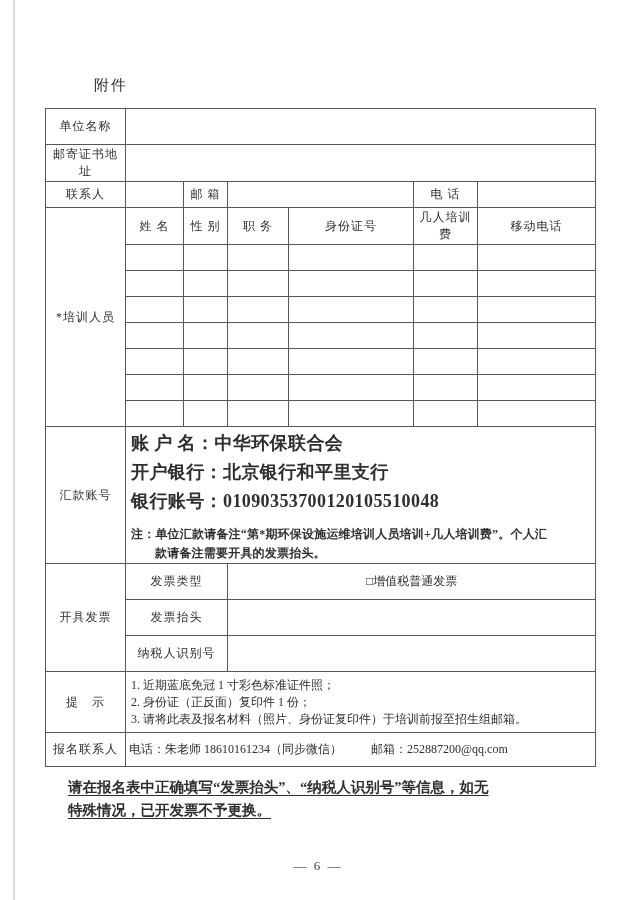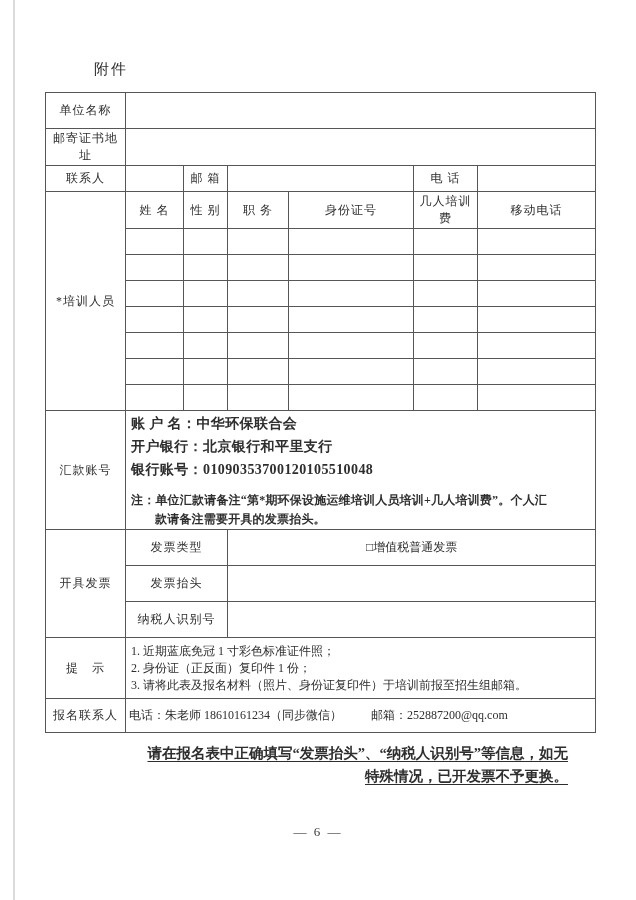--- a/index.html
+++ b/index.html
@@ -8,21 +8,21 @@
     background:#ffffff;
     position:relative;
     overflow:hidden;
     font-family:"Liberation Serif","DejaVu Serif",serif;
     color:#2e2e2e;
   }
   .scan-edge-left {
     position:absolute; left:13px; top:0; width:2px; height:100%;
     background:#bfbfbf; opacity:.55;
   }
-  .content { padding-top:60px; }
+  .content { padding-top:76px; }
   .attach { margin-left:94px; font-size:15px; letter-spacing:2px; }
   .title {
     text-align:center; font-size:17px; font-weight:bold;
     margin-top:9px; letter-spacing:.5px;
   }
   table.form {
     border-collapse:collapse; table-layout:fixed;
     width:550px; margin:13px 0 0 45px;
   }
   table.form td {
@@ -33,30 +33,30 @@
   .r-unit    { height:36px; }
   .r-mail    { height:28px;margin-top:12px; }
   .r-contact { height:26px; }
   .r-thead   { height:27px; }
   .r-blank   { height:26px; }
   .r-remit   { height:114px; }
   .r-inv     { height:36px; }
   .r-tips    { height:61px; }
   .r-reg     { height:34px; }
   .remit-cell { padding:4px 8px 4px 6px; }
-  .remit-line { font-weight:bold; font-size:14px; margin:3px 0 5px 2px; letter-spacing:.4px; }
+  .remit-line { font-weight:bold; font-size:18px; margin:3px 0 5px 2px; letter-spacing:.4px; }
   .remit-note { font-weight:bold; font-size:12px;  margin:13px 0 0 2px; letter-spacing:.2px; }
   .remit-note.n2 { padding-left:2em; margin-top:2px; }
   .center { text-align:center; }
   .tips-cell { padding:4px 6px; vertical-align:middle; }
   .tip { font-size:12px; line-height:17px; margin-left:2px; }
   .reg-cell { padding-left:8px; }
   .reg-email { margin-left:26px; }
   .footer {
-    width:500px; margin:9px auto 0; text-align:right;
+    width:500px; margin:9px auto 0; text-align:left;
     font-weight:bold; font-size:14.5px; line-height:23px;
   }
   .footer div { text-decoration:underline; text-underline-offset:3px; }
   .pageno { text-align:center; margin-top:36px; font-size:13px; letter-spacing:2px; color:#3a3a3a; }
 </style>
 </head>
 <body>
 
 <div class="scan-edge-left"></div>
 

